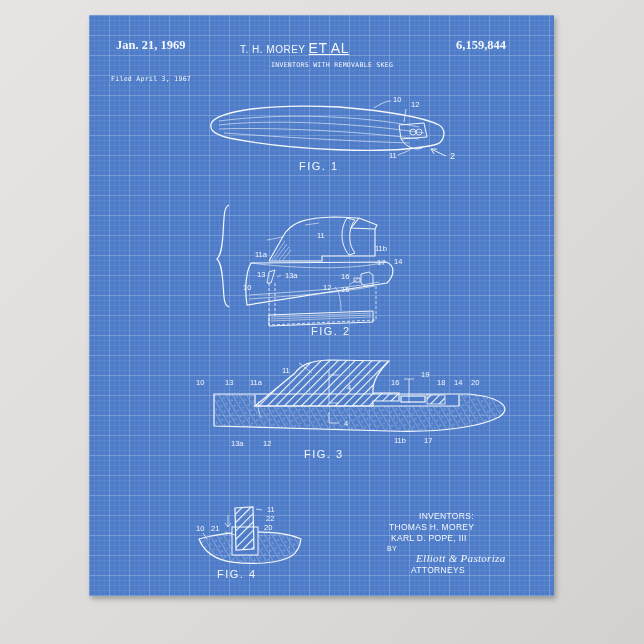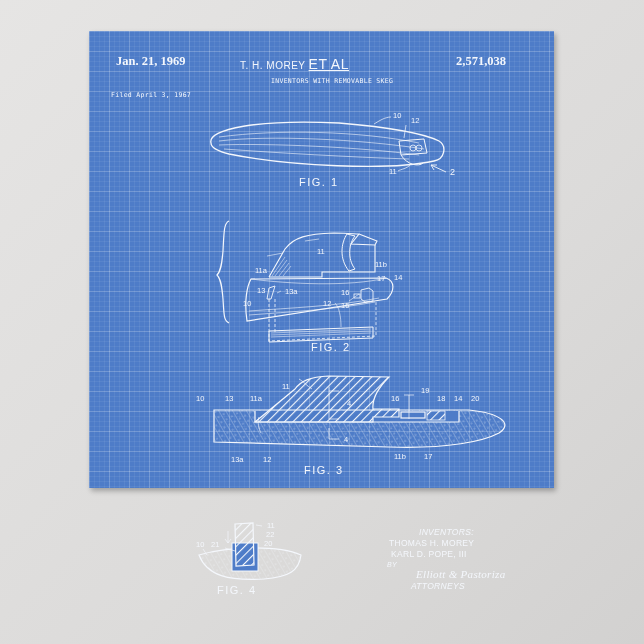--- a/index.html
+++ b/index.html
@@ -3,52 +3,52 @@
 <meta charset="utf-8">
 <style>
   html, body { margin: 0; padding: 0; }
   body {
     width: 644px; height: 644px; overflow: hidden;
     background: linear-gradient(135deg, #e6e5e4 0%, #dcdbda 60%, #d2d1d0 100%);
     position: relative;
     font-family: "Liberation Sans", sans-serif;
   }
   .poster {
-    position: absolute; left: 89px; top: 31px; width: 465px; height: 457px;
+    position: absolute; left: 89px; top: 15px; width: 465px; height: 581px;
     background-color: #4e7cc8;
     background-image:
       linear-gradient(rgba(255,255,255,0.16) 1px, transparent 1px),
       linear-gradient(90deg, rgba(255,255,255,0.16) 1px, transparent 1px),
       linear-gradient(rgba(255,255,255,0.06) 1px, transparent 1px),
       linear-gradient(90deg, rgba(255,255,255,0.06) 1px, transparent 1px);
     background-size: 20px 20px, 20px 20px, 5px 5px, 5px 5px;
     box-shadow: 2px 3px 5px rgba(0,0,0,0.28);
     color: #f4f7fc;
   }
   .hdr { position: absolute; font-weight: bold; font-family: "Liberation Serif", serif; font-size: 12.5px; white-space: nowrap; }
   .hdr-small { position: absolute; font-size: 10px; white-space: nowrap; letter-spacing: 0.5px; }
   .mono { position: absolute; font-family: "DejaVu Sans Mono", monospace; font-size: 6.5px; white-space: nowrap; letter-spacing: 0.3px; }
   .fig-label { position: absolute; font-size: 11px; letter-spacing: 1.5px; white-space: nowrap; }
   .ref { font-size: 7.5px; fill: #f4f7fc; font-family: "Liberation Sans", sans-serif; }
   svg { position: absolute; overflow: visible; }
   .inv { position: absolute; font-size: 8.5px; white-space: nowrap; letter-spacing: 0.3px; }
-  .italic { font-style: italic; }
+  .italic { }
   .script { font-family: "Liberation Serif", serif; font-style: italic; font-size: 11px; padding-left: 27px; }
 </style>
 </head>
 <body>
 
 <div class="poster">
 
   <div class="hdr" style="left:27px; top:23px;">Jan. 21, 1969</div>
   <div class="hdr-small" style="left:151px; top:25px;">
     <span>T. H. MOREY</span>
     <span style="font-size:14px;text-decoration:underline;">ET AL</span>
   </div>
-  <div class="hdr" style="left:367px; top:23px;">2,571,038</div>
+  <div class="hdr" style="left:367px; top:23px;">6,159,844</div>
   <div class="mono" style="left:182px; top:46px;">INVENTORS WITH REMOVABLE SKEG</div>
   <div class="mono" style="left:22px; top:60px;">Filed April 3, 1967</div>
 
   <svg style="left:0; top:0;" width="465" height="581">
     <g fill="none" stroke="#f4f7fc" stroke-width="1.3">
       <path d="M 122 112 C 118 98, 170 88, 250 92 C 320 98, 340 105, 350 110 C 358 115, 356 128, 345 130 C 300 140, 200 135, 140 123 C 128 120, 122 117, 122 112 Z"></path>
       <path d="M 130 110 C 180 104, 270 108, 335 118" stroke-width="0.6"></path>
       <path d="M 130 114 C 180 112, 270 116, 330 124" stroke-width="0.6"></path>
       <path d="M 130 106 C 190 98, 270 100, 330 112" stroke-width="0.6"></path>
       <path d="M 135 118 C 190 122, 260 126, 320 128" stroke-width="0.6"></path>

